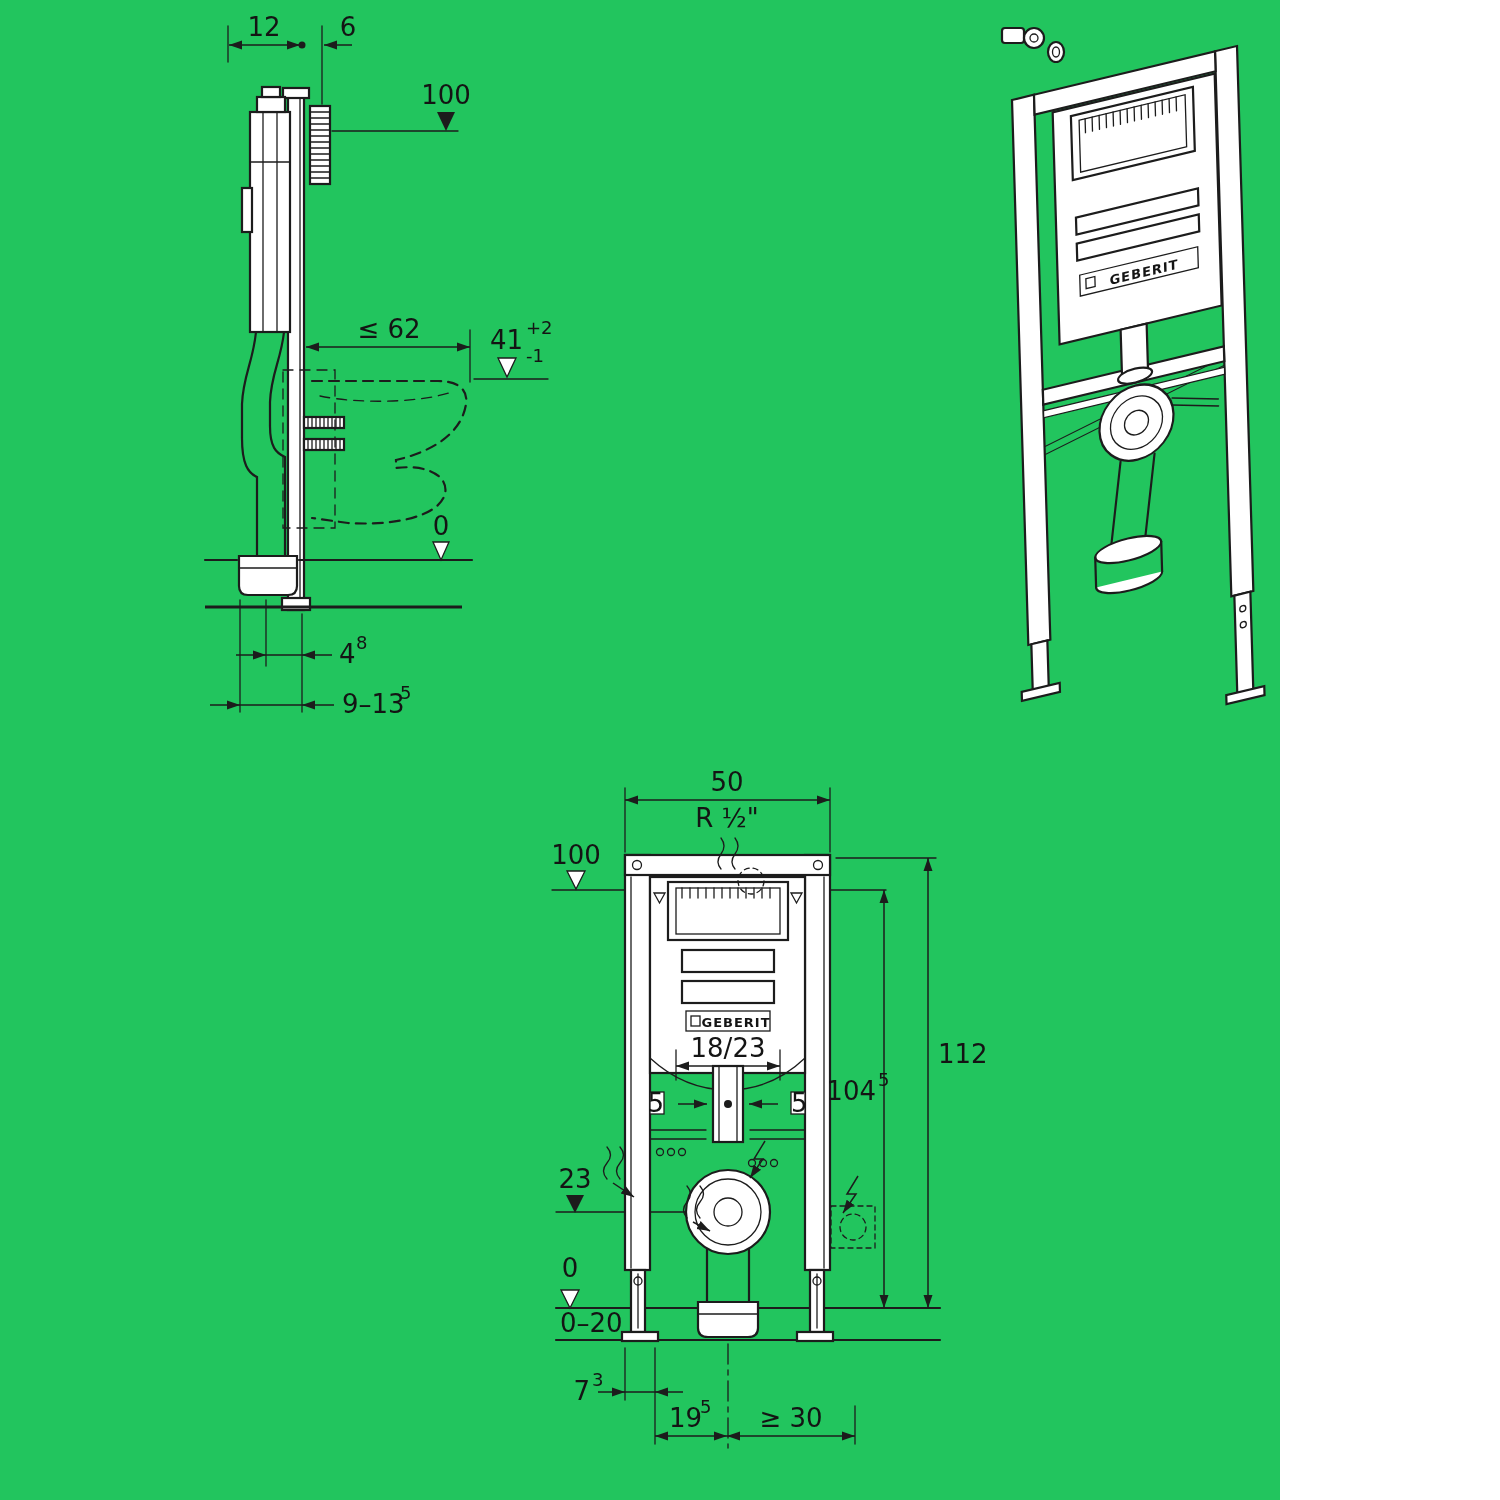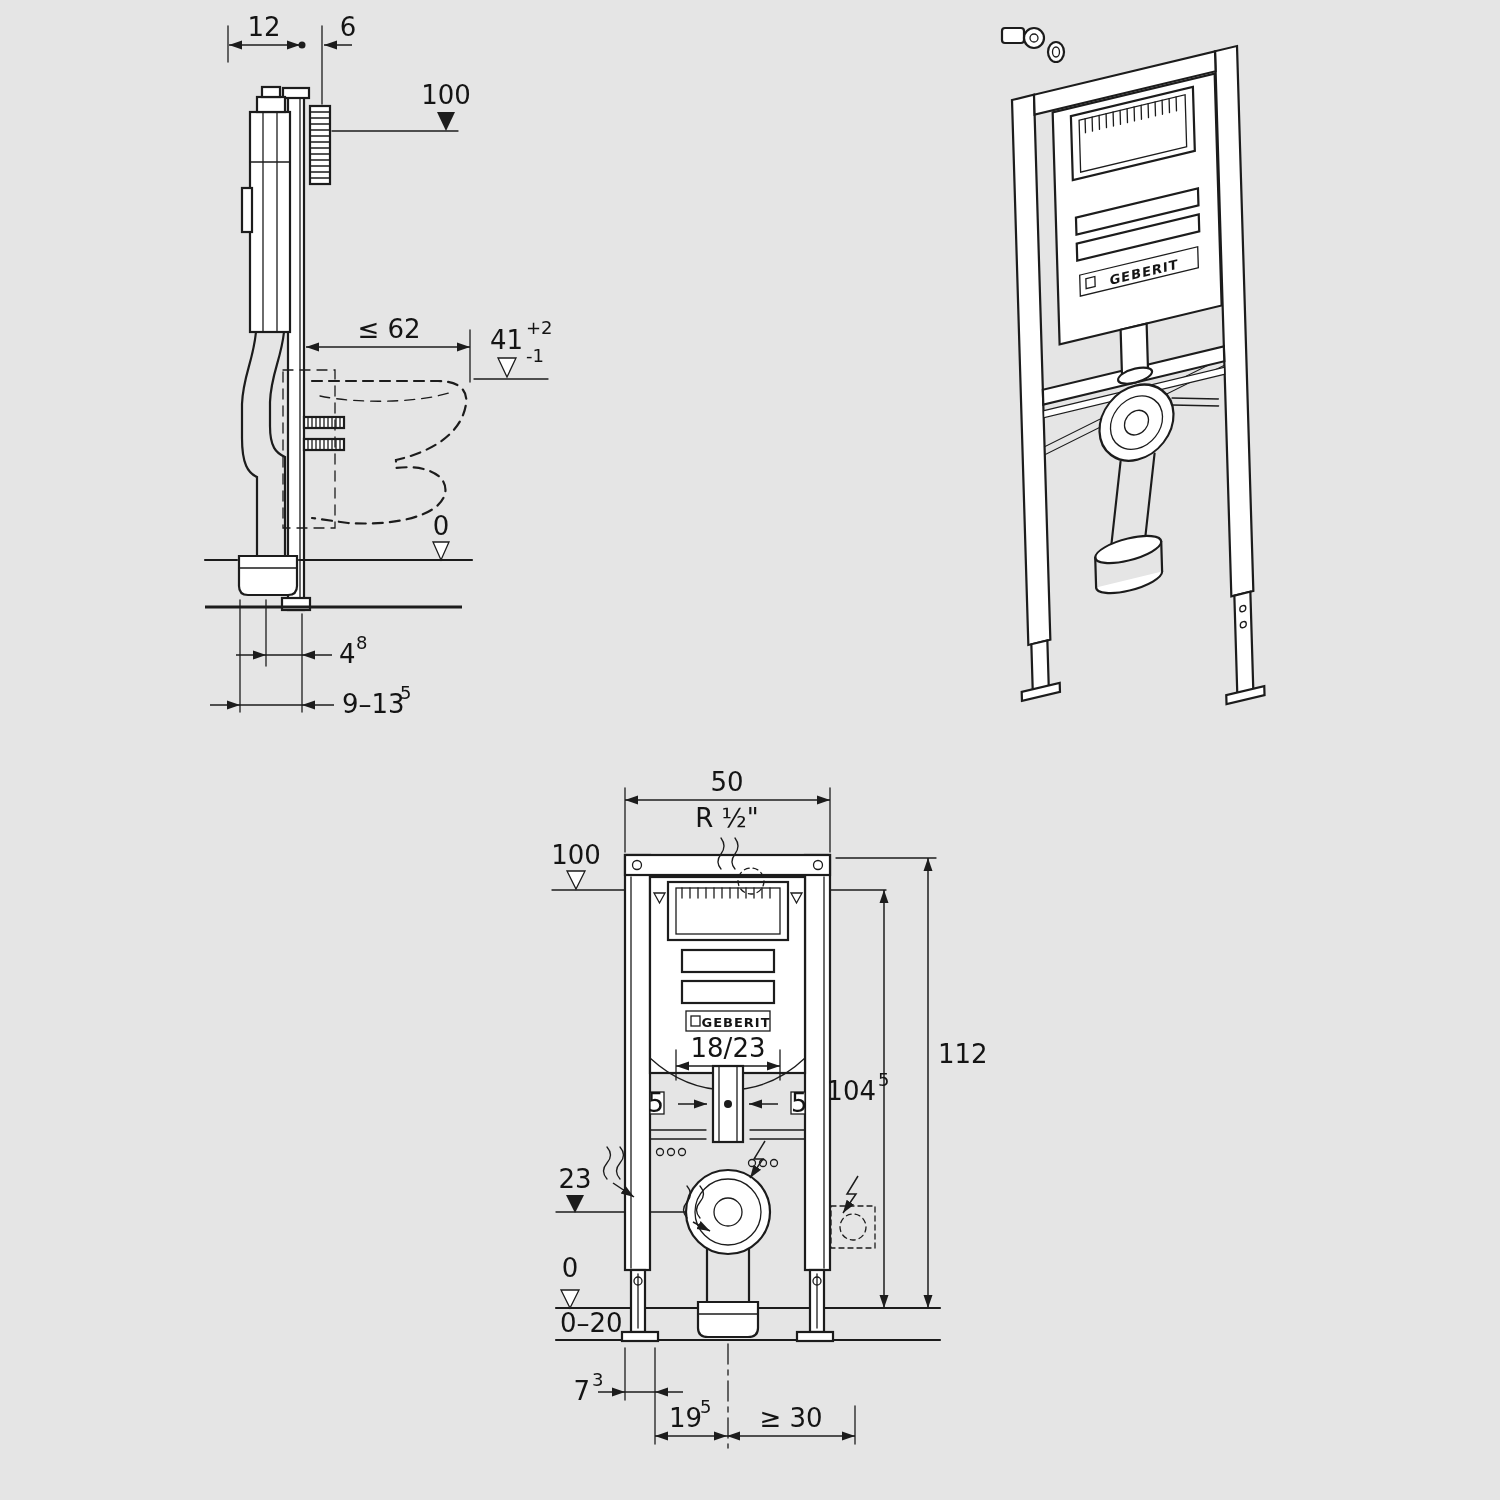--- a/index.html
+++ b/index.html
@@ -1,16 +1,16 @@
 <!DOCTYPE html>
 <html><head>
 <meta charset="utf-8">
 <style>
   html,body { margin:0; padding:0; background:#ffffff; }
-  #canvas { position:relative; width:1500px; height:1500px; background:#e5e5e5; overflow:hidden; }
+  #canvas { position:relative; width:1280px; height:1500px; background:#22c55e; overflow:hidden; }
   svg { display:block; }
   .ln   { stroke:#1c1c1c; stroke-width:2.2; fill:none; stroke-linecap:round; }
   .thin { stroke:#1c1c1c; stroke-width:1.3; fill:none; stroke-linecap:round; }
   .dim  { stroke:#1c1c1c; stroke-width:1.5; fill:none; }
   .w    { fill:#ffffff; }
   .blk  { fill:#1c1c1c; stroke:none; }
   .dash { stroke-dasharray:10 7; }
   .dashf{ stroke-dasharray:5 4; }
   .cl   { stroke-dasharray:20 6 5 6; }
   .thick{ stroke:#1c1c1c; stroke-width:2.8; fill:none; }

